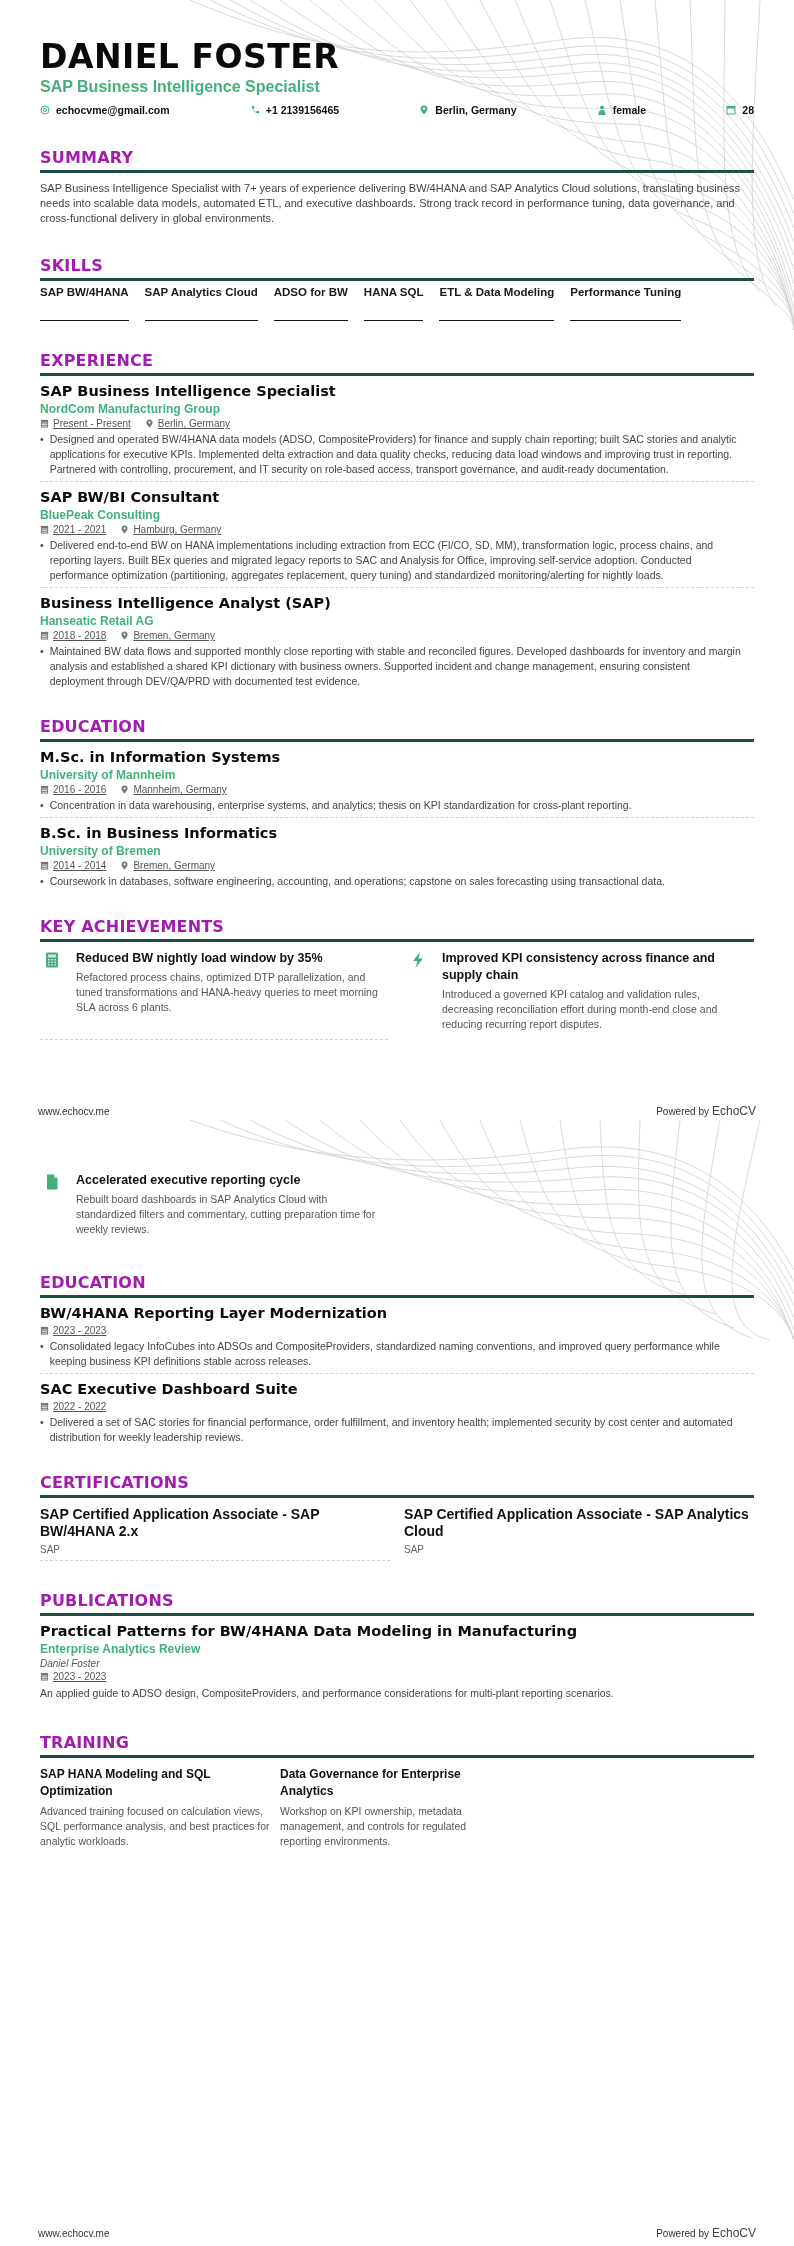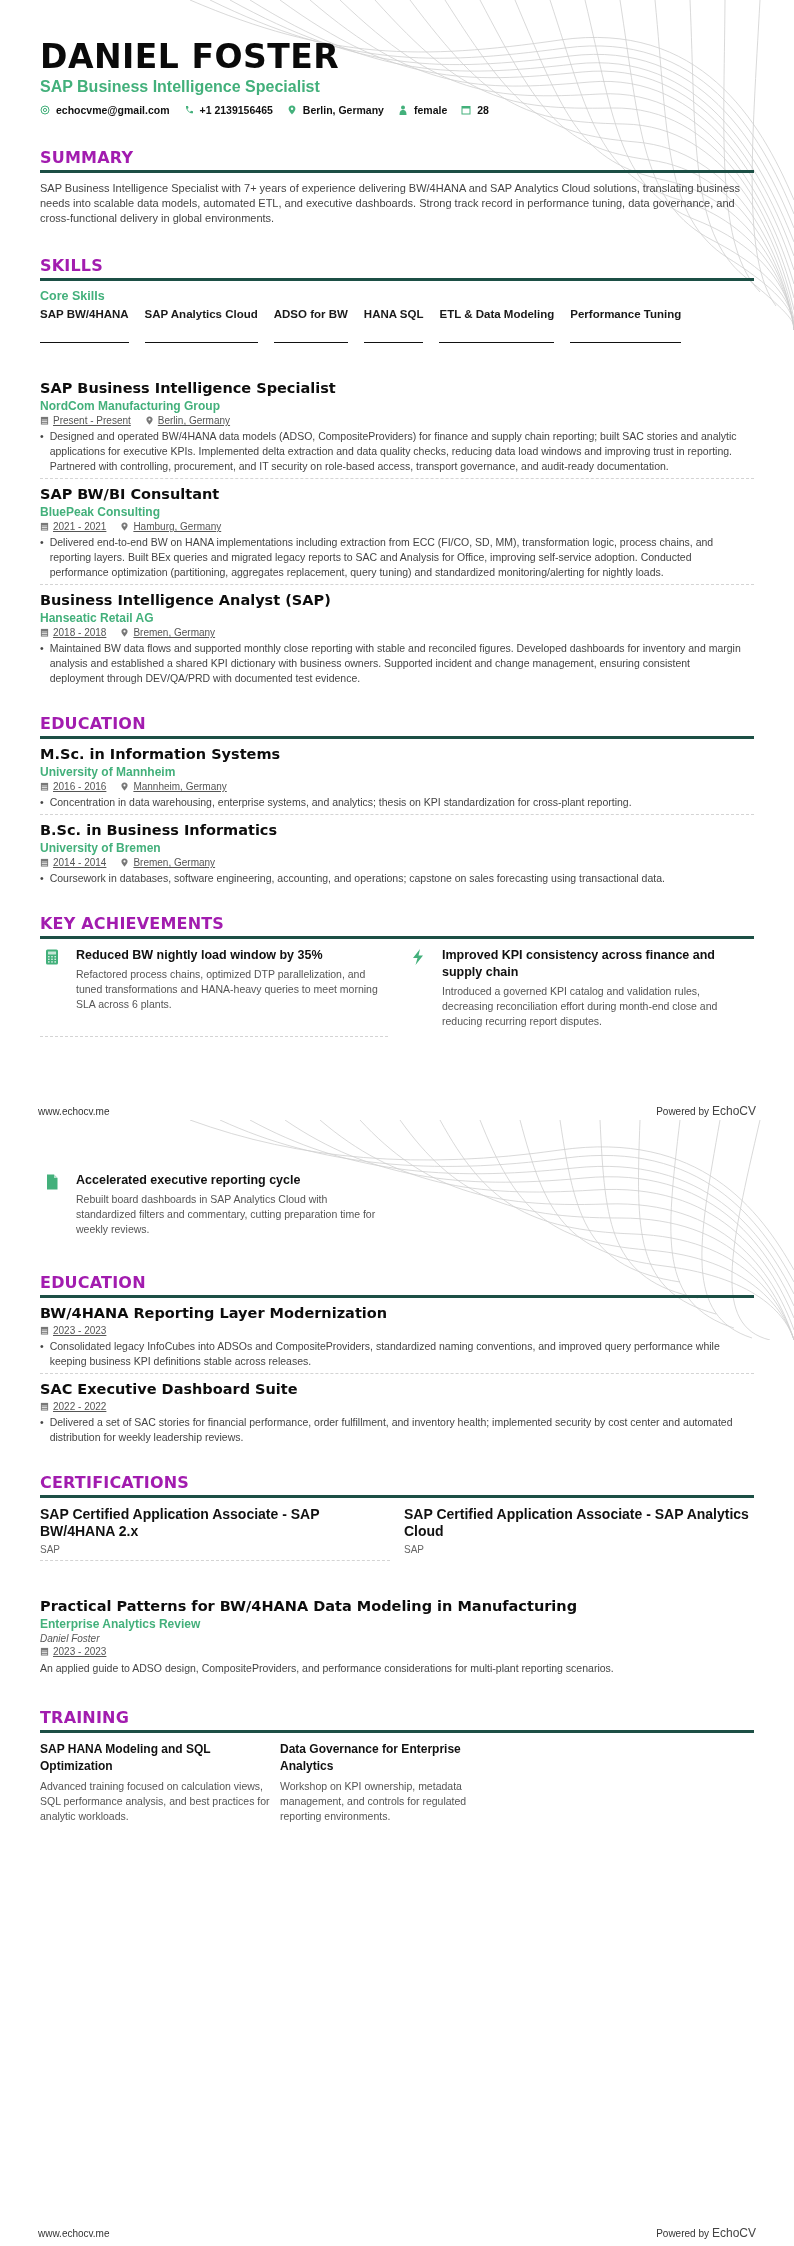--- a/index.html
+++ b/index.html
@@ -7,21 +7,21 @@
   body { font-family: "Liberation Sans", "DejaVu Sans", sans-serif; color: #333; position: relative; height: 2246px; overflow: hidden; }
 
   .wave { position: absolute; pointer-events: none; }
   .wave-top { left: 0; top: 0; width: 794px; height: 330px; }
   .wave-mid { left: 0; top: 1120px; width: 794px; height: 220px; }
 
   .page { position: absolute; left: 40px; width: 714px; }
 
   .name { font-family: "DejaVu Sans", sans-serif; font-weight: bold; font-size: 33px; color: #0a0a0a; letter-spacing: 0.5px; line-height: 38px; }
   .title { font-weight: bold; font-size: 16px; color: #43b07b; margin-top: 2px; }
-  .contacts { display: flex; align-items: center; gap: 14px; margin-top: 8px; font-size: 10.5px; font-weight: bold; color: #111; }
+  .contacts { display: flex; align-items: center; gap: 14px; margin-top: 8px; font-size: 10.5px; font-weight: bold; color: #111; justify-content: space-between; }
   .contact { display: flex; align-items: center; gap: 6px; }
   .ic { display: inline-flex; align-items: center; justify-content: center; width: 10px; height: 10px; color: #43b07b; }
   .ic svg { width: 10px; height: 10px; }
 
   .section { margin-top: 24px; }
   .sec-h { font-family: "DejaVu Sans", sans-serif; font-weight: bold; font-size: 16px; color: #a21caf; padding-bottom: 3px; border-bottom: 3px solid #1c4f45; letter-spacing: 0.2px; }
   .summary-text { font-size: 11px; line-height: 15px; color: #444; margin-top: 8px; padding-right: 10px; }
 
   .skill-group { font-weight: bold; font-size: 12.5px; color: #43b07b; margin-top: 8px; }
   .skills { display: flex; gap: 16px; margin-top: 5px; }
@@ -162,32 +162,32 @@
     </div>
   </header>
 
   <section class="section" style="margin-top:32px;">
     <h2 class="sec-h">SUMMARY</h2>
     <p class="summary-text">SAP Business Intelligence Specialist with 7+ years of experience delivering BW/4HANA and SAP Analytics Cloud solutions, translating business needs into scalable data models, automated ETL, and executive dashboards. Strong track record in performance tuning, data governance, and cross-functional delivery in global environments.</p>
   </section>
 
   <section class="section" style="margin-top:30px;">
     <h2 class="sec-h">SKILLS</h2>
-    <div class="skill-group">Core Skills</div>
     <div class="skills">
       <span class="skill">SAP BW/4HANA</span>
       <span class="skill">SAP Analytics Cloud</span>
       <span class="skill">ADSO for BW</span>
       <span class="skill">HANA SQL</span>
       <span class="skill">ETL &amp; Data Modeling</span>
       <span class="skill">Performance Tuning</span>
     </div>
   </section>
 
   <section class="section" style="margin-top:30px;">
+    <h2 class="sec-h">EXPERIENCE</h2>
 
     <div class="item">
       <div class="item-title">SAP Business Intelligence Specialist</div>
       <div class="item-org">NordCom Manufacturing Group</div>
       <div class="meta">
         <span class="m">
             <span class="mi">
               <svg viewBox="0 0 10 10">
                 <rect x="1" y="1" width="8" height="8.5" fill="currentColor"></rect>
                 <rect x="2" y="4" width="6" height="0.8" fill="#fff"></rect>
@@ -458,20 +458,21 @@
         <div class="cert-issuer">SAP</div>
       </div>
       <div class="cert">
         <div class="cert-title">SAP Certified Application Associate - SAP Analytics Cloud</div>
         <div class="cert-issuer">SAP</div>
       </div>
     </div>
   </section>
 
   <section class="section" style="margin-top:30px;">
+    <h2 class="sec-h">PUBLICATIONS</h2>
     <div class="item last">
       <div class="item-title">Practical Patterns for BW/4HANA Data Modeling in Manufacturing</div>
       <div class="item-org">Enterprise Analytics Review</div>
       <div class="pub-author">Daniel Foster</div>
       <div class="meta">
         <span class="m">
             <span class="mi">
               <svg viewBox="0 0 10 10">
                 <rect x="1" y="1" width="8" height="8.5" fill="currentColor"></rect>
                 <rect x="2" y="4" width="6" height="0.8" fill="#fff"></rect>

